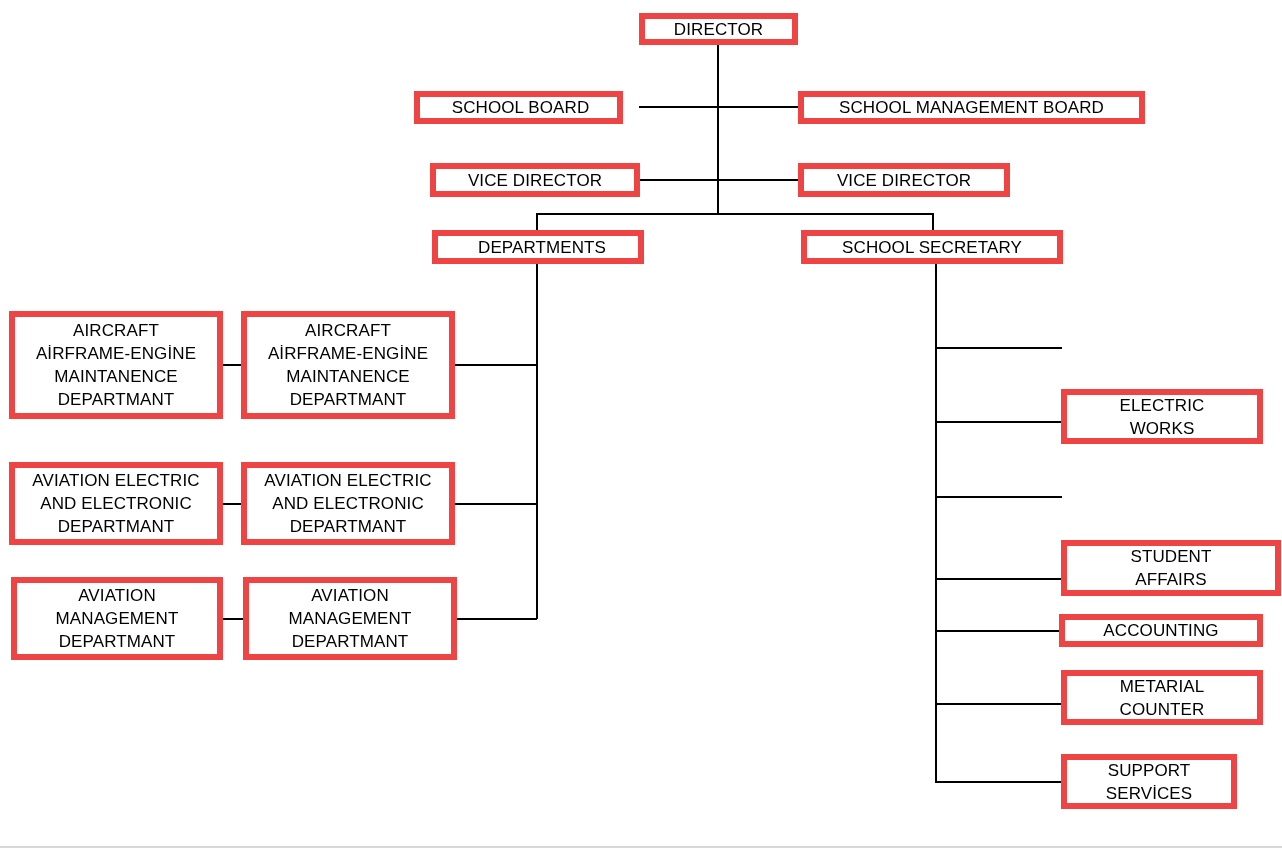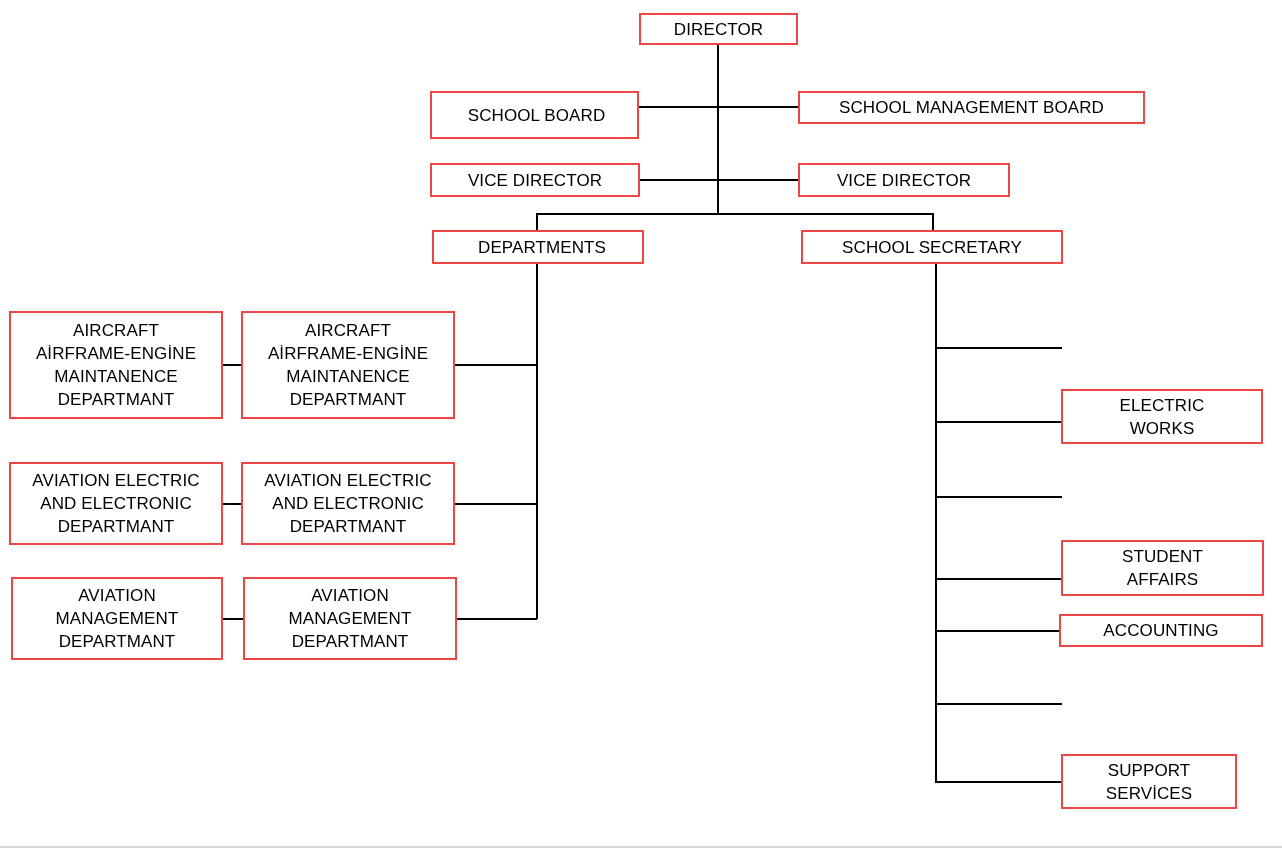--- a/index.html
+++ b/index.html
@@ -14,21 +14,21 @@
   #canvas {
     position: relative;
     width: 1282px;
     height: 852px;
     background: #ffffff;
     overflow: hidden;
   }
   .node {
     position: absolute;
     box-sizing: border-box;
-    border: 2px solid #ef4444;
+    border: 6px solid #ef4444;
     background: #ffffff;
     display: flex;
     align-items: center;
     justify-content: center;
     text-align: center;
     font-size: 17px;
     line-height: 23px;
     letter-spacing: 0.1px;
     color: #000000;
     z-index: 3;
@@ -49,21 +49,21 @@
     height: 2px;
     background: #d8d8d8;
     z-index: 1;
   }
 </style>
 </head>
 <body>
 
 <div id="canvas">
     <div class="node" style="left: 639px; top: 13px; width: 159px; height: 32px;">DIRECTOR</div>
-    <div class="node" style="left: 430px; top: 91px; width: 209px; height: 48px; padding-left: 8px;">SCHOOL BOARD</div>
+    <div class="node" style="left: 414px; top: 91px; width: 209px; height: 33px; padding-left: 8px;">SCHOOL BOARD</div>
     <div class="node" style="left: 798px; top: 91px; width: 347px; height: 33px;">SCHOOL MANAGEMENT BOARD</div>
     <div class="node" style="left: 430px; top: 163px; width: 210px; height: 34px;">VICE DIRECTOR</div>
     <div class="node" style="left: 798px; top: 163px; width: 212px; height: 34px;">VICE DIRECTOR</div>
     <div class="node" style="left: 432px; top: 230px; width: 212px; height: 34px; padding-left: 12px;">DEPARTMENTS</div>
     <div class="node" style="left: 801px; top: 230px; width: 262px; height: 34px;">SCHOOL SECRETARY</div>
     <div class="node" style="left: 9px; top: 311px; width: 214px; height: 108px;">AIRCRAFT
 AİRFRAME-ENGİNE
 MAINTANENCE
 DEPARTMANT</div>
     <div class="node" style="left: 9px; top: 462px; width: 214px; height: 83px;">AVIATION ELECTRIC
@@ -77,23 +77,25 @@
 MAINTANENCE
 DEPARTMANT</div>
     <div class="node" style="left: 241px; top: 462px; width: 214px; height: 83px;">AVIATION ELECTRIC
 AND ELECTRONIC
 DEPARTMANT</div>
     <div class="node" style="left: 243px; top: 577px; width: 214px; height: 83px;">AVIATION
 MANAGEMENT
 DEPARTMANT</div>
     <div class="node" style="left: 1061px; top: 389px; width: 202px; height: 55px;">ELECTRIC
 WORKS</div>
-    <div class="node" style="left: 1061px; top: 540px; width: 203px; height: 56px;">STUDENT
+    <div class="node" style="left: 1061px; top: 540px; width: 220px; height: 56px;">STUDENT
 AFFAIRS</div>
     <div class="node" style="left: 1059px; top: 614px; width: 204px; height: 33px;">ACCOUNTING</div>
+    <div class="node" style="left: 1061px; top: 670px; width: 202px; height: 55px;">METARIAL
+COUNTER</div>
     <div class="node" style="left: 1061px; top: 754px; width: 176px; height: 55px;">SUPPORT
 SERVİCES</div>
     <div class="connector v" style="left: 717px; top: 45px; height: 170px;"></div>
     <div class="connector h" style="left: 639px; top: 106px; width: 160px;"></div>
     <div class="connector h" style="left: 640px; top: 179px; width: 159px;"></div>
     <div class="connector h" style="left: 536px; top: 213px; width: 398px;"></div>
     <div class="connector v" style="left: 536px; top: 213px; height: 18px;"></div>
     <div class="connector v" style="left: 932px; top: 213px; height: 18px;"></div>
     <div class="connector v" style="left: 536px; top: 264px; height: 355px;"></div>
     <div class="connector v" style="left: 935px; top: 264px; height: 518px;"></div>

